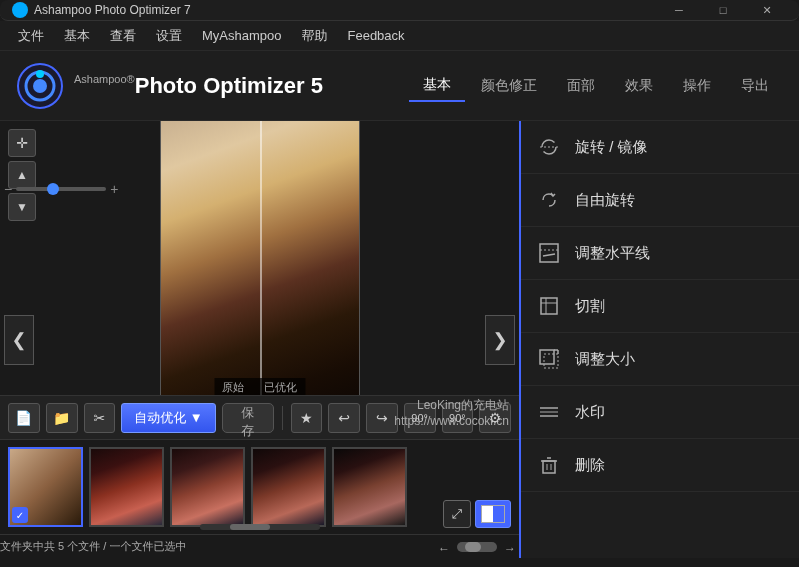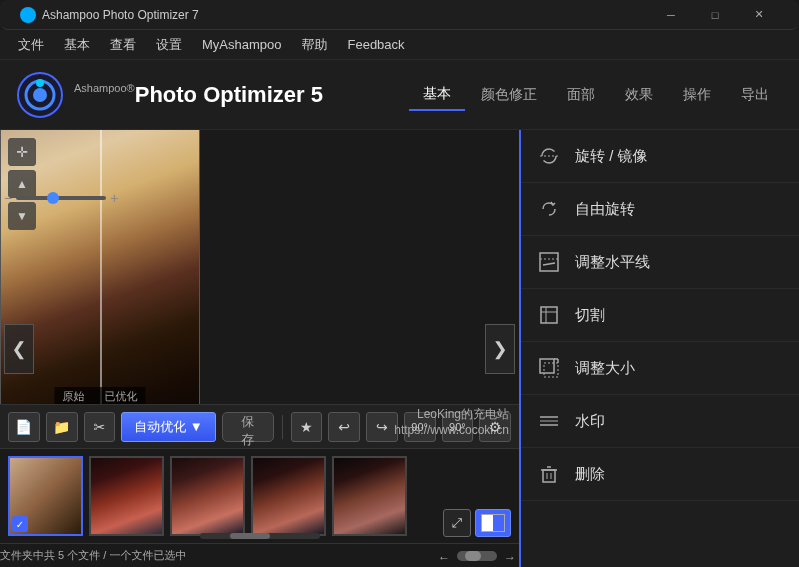--- a/index.html
+++ b/index.html
@@ -8,24 +8,24 @@
       height: 567px;
       background: #1a1a1a;
       font-family: 'Segoe UI', Arial, sans-serif;
       overflow: hidden;
       color: #fff;
     }
 
     
     #title-bar {
       background: #1e1e1e;
-      height: 30px;
-      display: flex;
-      align-items: center;
-      padding: 0 20px;
+      height: 21px;
+      display: flex;
+      align-items: center;
+      padding: 0 12px;
       border-bottom: 1px solid #333;
       border-radius: 8px;
     }
     #title-bar .app-icon {
       width: 16px; height: 16px;
       background: #00aaff;
       border-radius: 50%;
       margin-right: 6px;
       flex-shrink: 0;
     }
@@ -194,20 +194,21 @@
       z-index: 10;
     }
     .nav-arrow.left { left: 4px; }
     .nav-arrow.right { right: 4px; }
 
     
     #image-display {
       flex: 1;
       display: flex;
       align-items: center;
+      justify-content: center;
       position: relative;
       overflow: hidden;
     }
 
     .photo-main {
       width: 200px;
       height: 280px;
       background: linear-gradient(135deg, #c8a887 0%, #b8956a 20%, #e8d5b0 40%, #8a6040 60%, #2a1a0a 80%, #1a1008 100%);
       position: relative;
       border: 1px solid #555;

